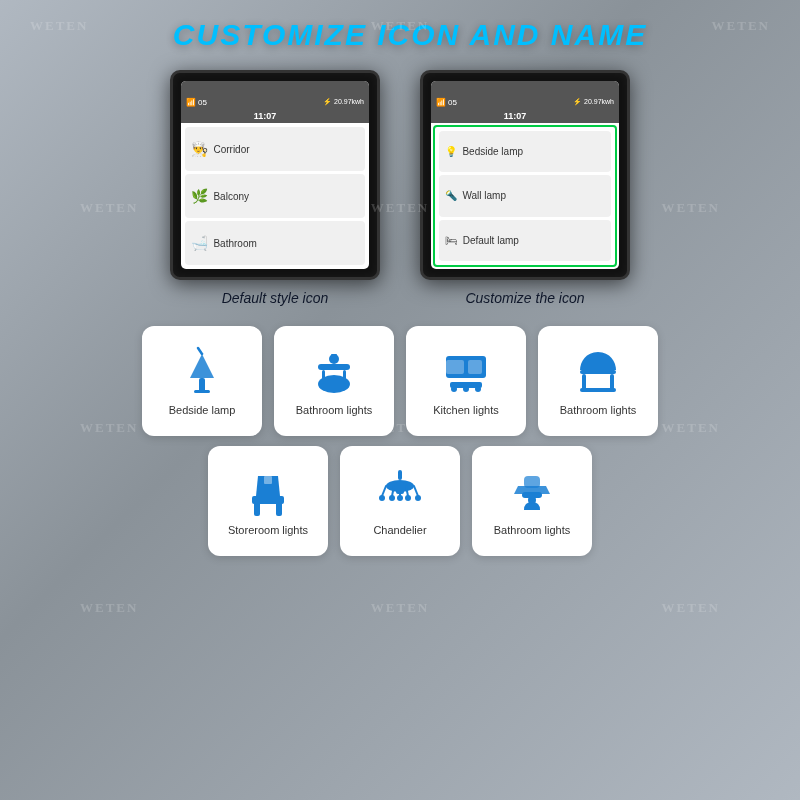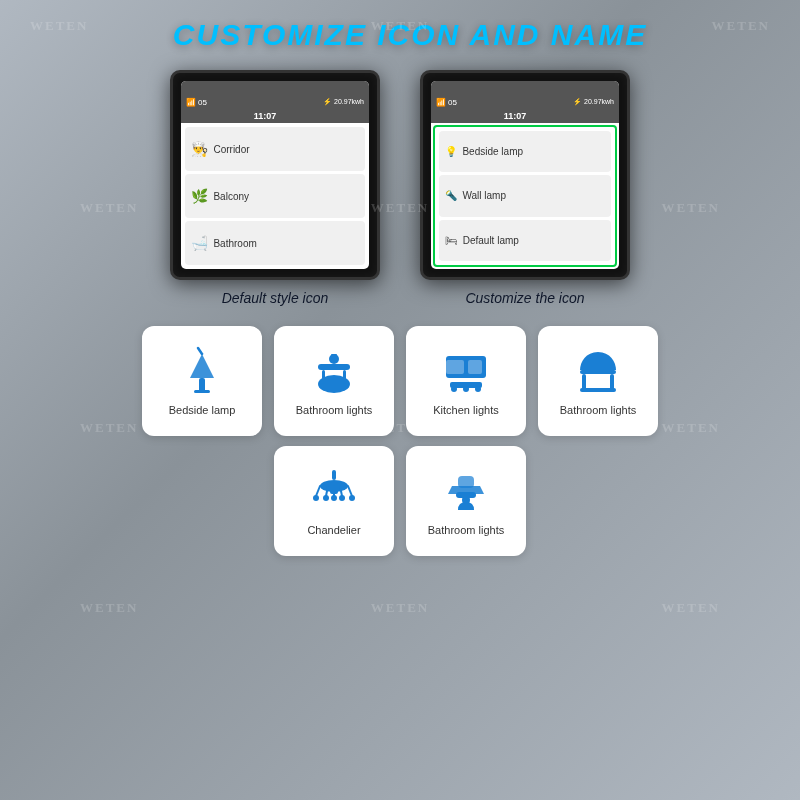--- a/index.html
+++ b/index.html
@@ -277,20 +277,32 @@
           <rect x="8" y="42" width="36" height="4" rx="2"></rect>
         </g>
       </svg>
       <span class="icon-card-label">Bathroom lights</span>
     </div>
 
   </div>
 
   <div class="icons-grid row2">
 
+    <div class="icon-card">
+      <svg viewBox="0 0 52 52" fill="none" xmlns="http://www.w3.org/2000/svg">
+        <g fill="#1a7fd4">
+          <rect x="12" y="36" width="6" height="14" rx="2"></rect>
+          <rect x="34" y="36" width="6" height="14" rx="2"></rect>
+          <rect x="10" y="30" width="32" height="8" rx="2"></rect>
+          <path d="M14 30 L16 10 L36 10 L38 30Z"></path>
+          <rect x="22" y="10" width="8" height="8" rx="1" fill="#fff" opacity="0.4"></rect>
+        </g>
+      </svg>
+      <span class="icon-card-label">Storeroom lights</span>
+    </div>
 
     <div class="icon-card">
       <svg viewBox="0 0 52 52" fill="none" xmlns="http://www.w3.org/2000/svg">
         <g fill="#1a7fd4">
           <rect x="24" y="4" width="4" height="10" rx="2"></rect>
           <ellipse cx="26" cy="20" rx="14" ry="6"></ellipse>
           <rect x="22" y="16" width="8" height="12" rx="2"></rect>
           <line x1="12" y1="20" x2="8" y2="30" stroke="#1a7fd4" stroke-width="2" stroke-linecap="round"></line>
           <line x1="20" y1="20" x2="18" y2="30" stroke="#1a7fd4" stroke-width="2" stroke-linecap="round"></line>
           <line x1="26" y1="20" x2="26" y2="30" stroke="#1a7fd4" stroke-width="2" stroke-linecap="round"></line>

